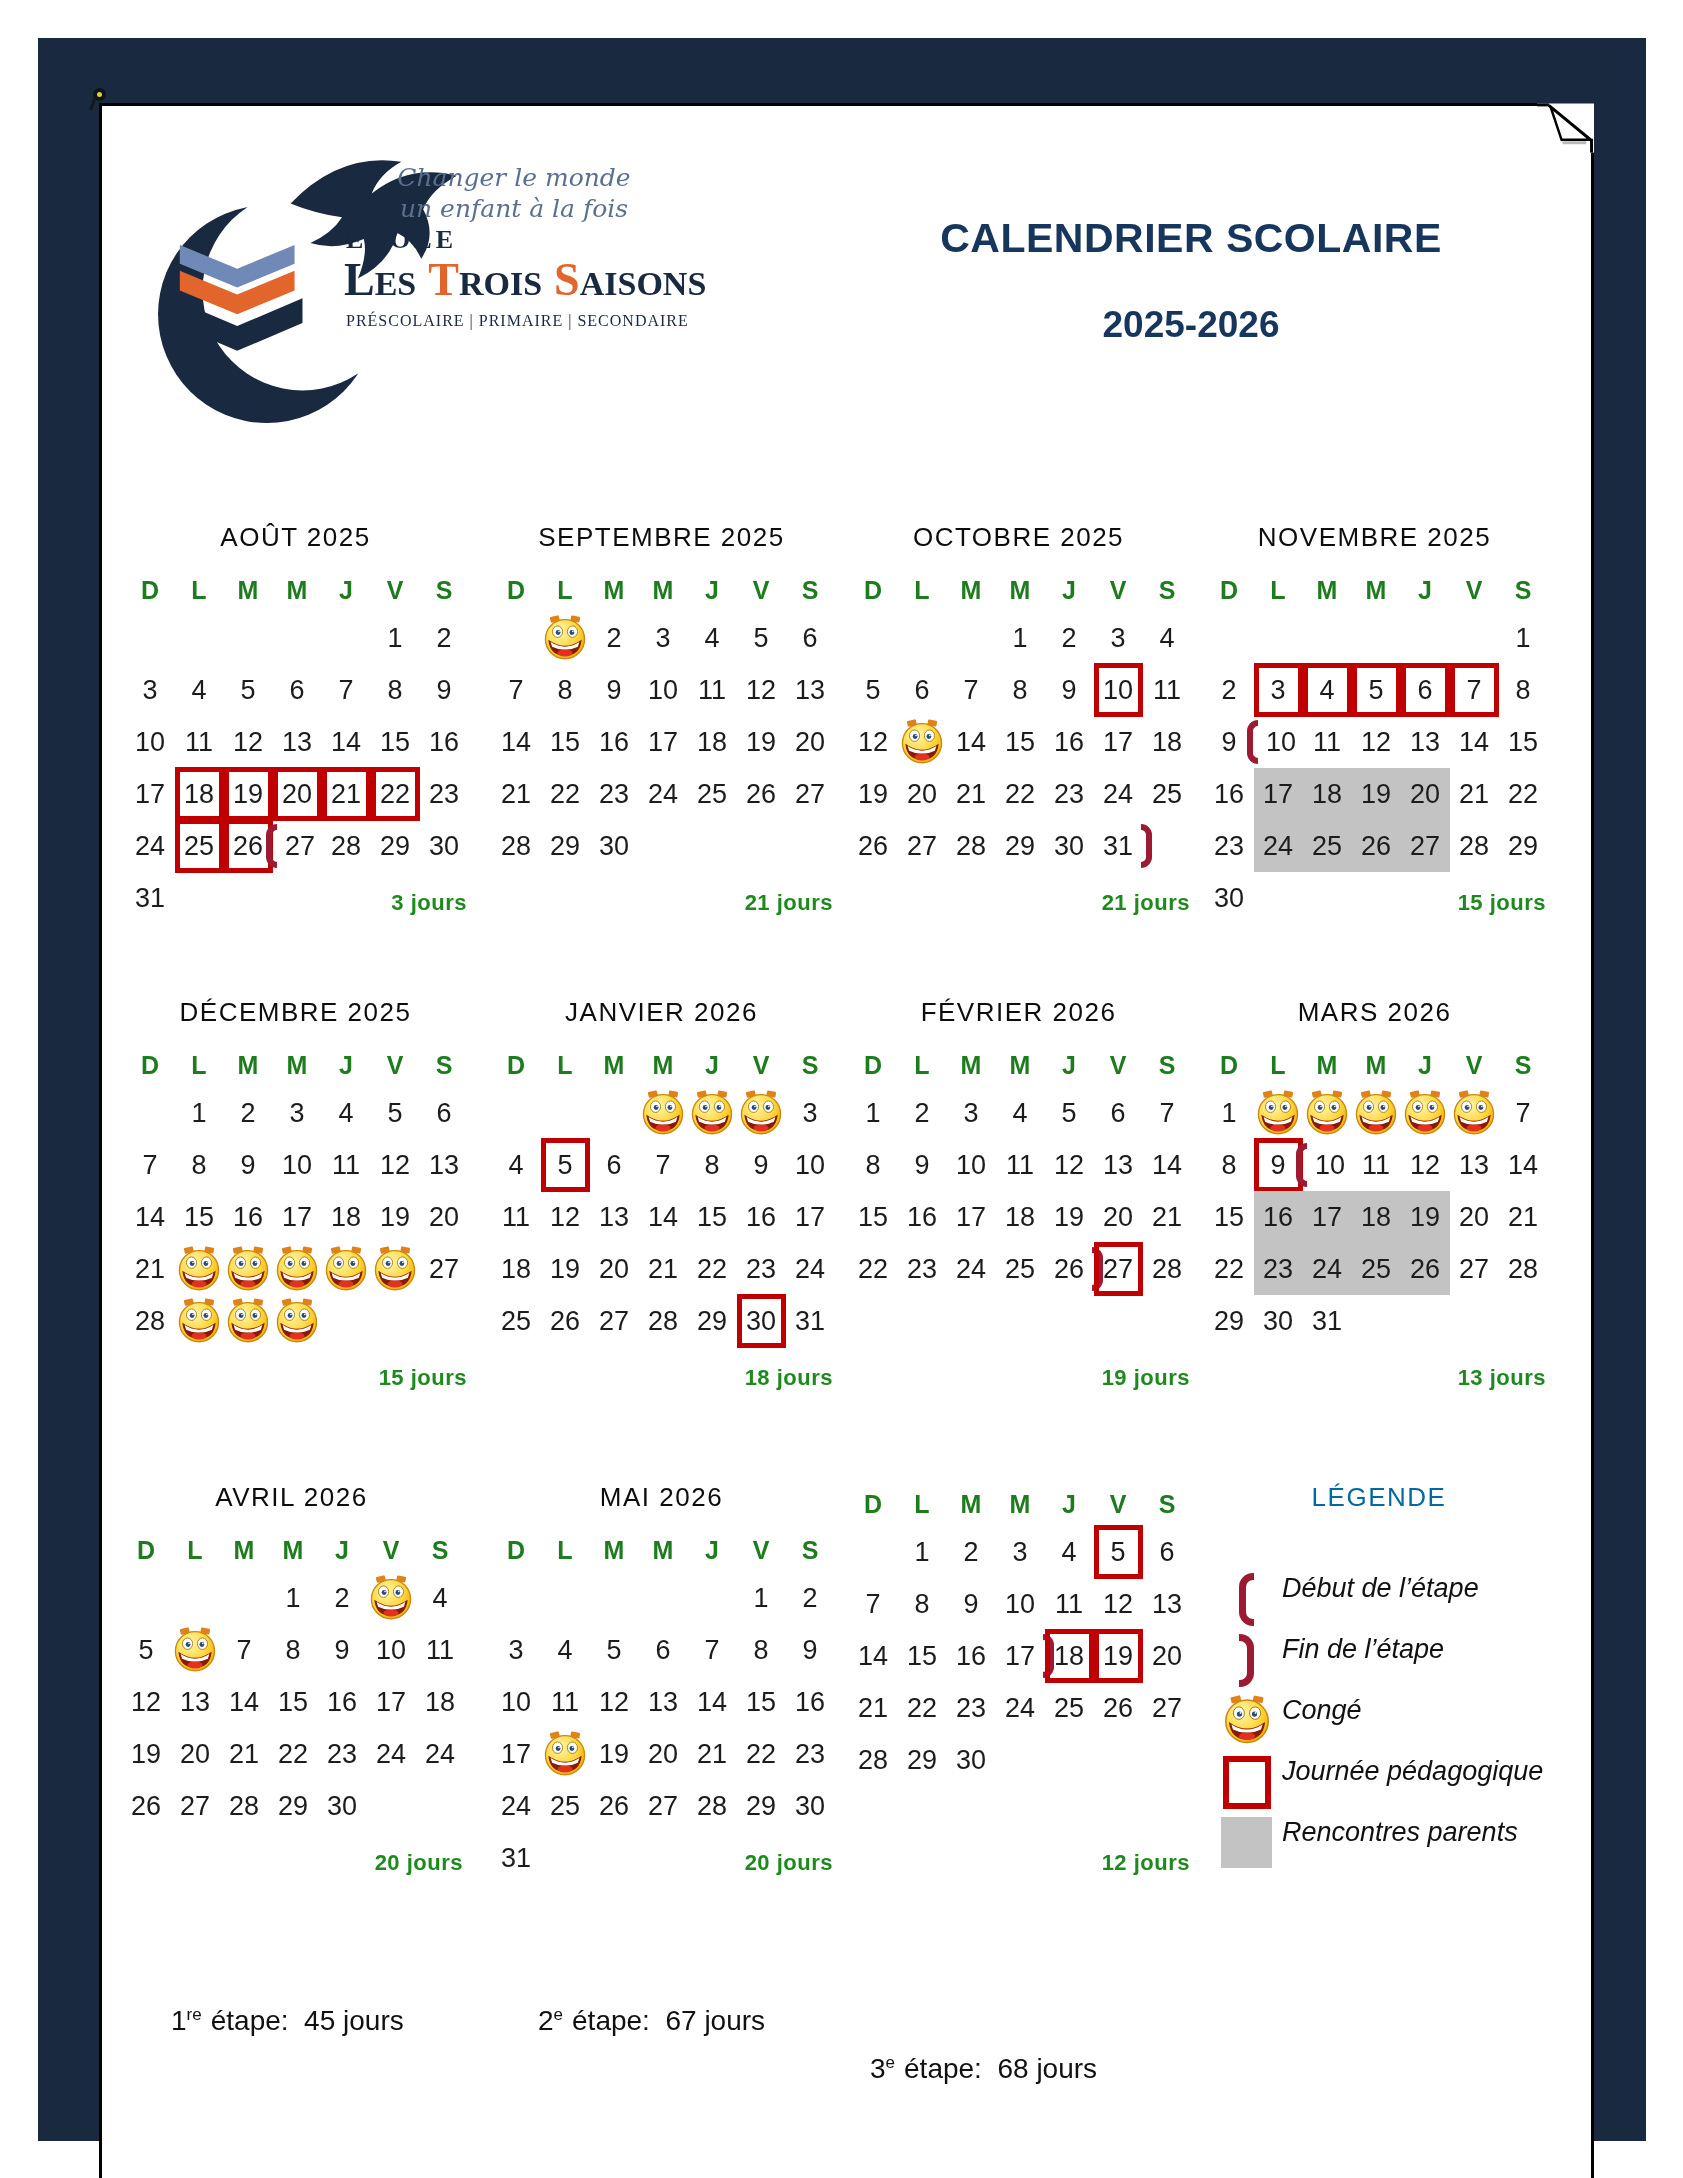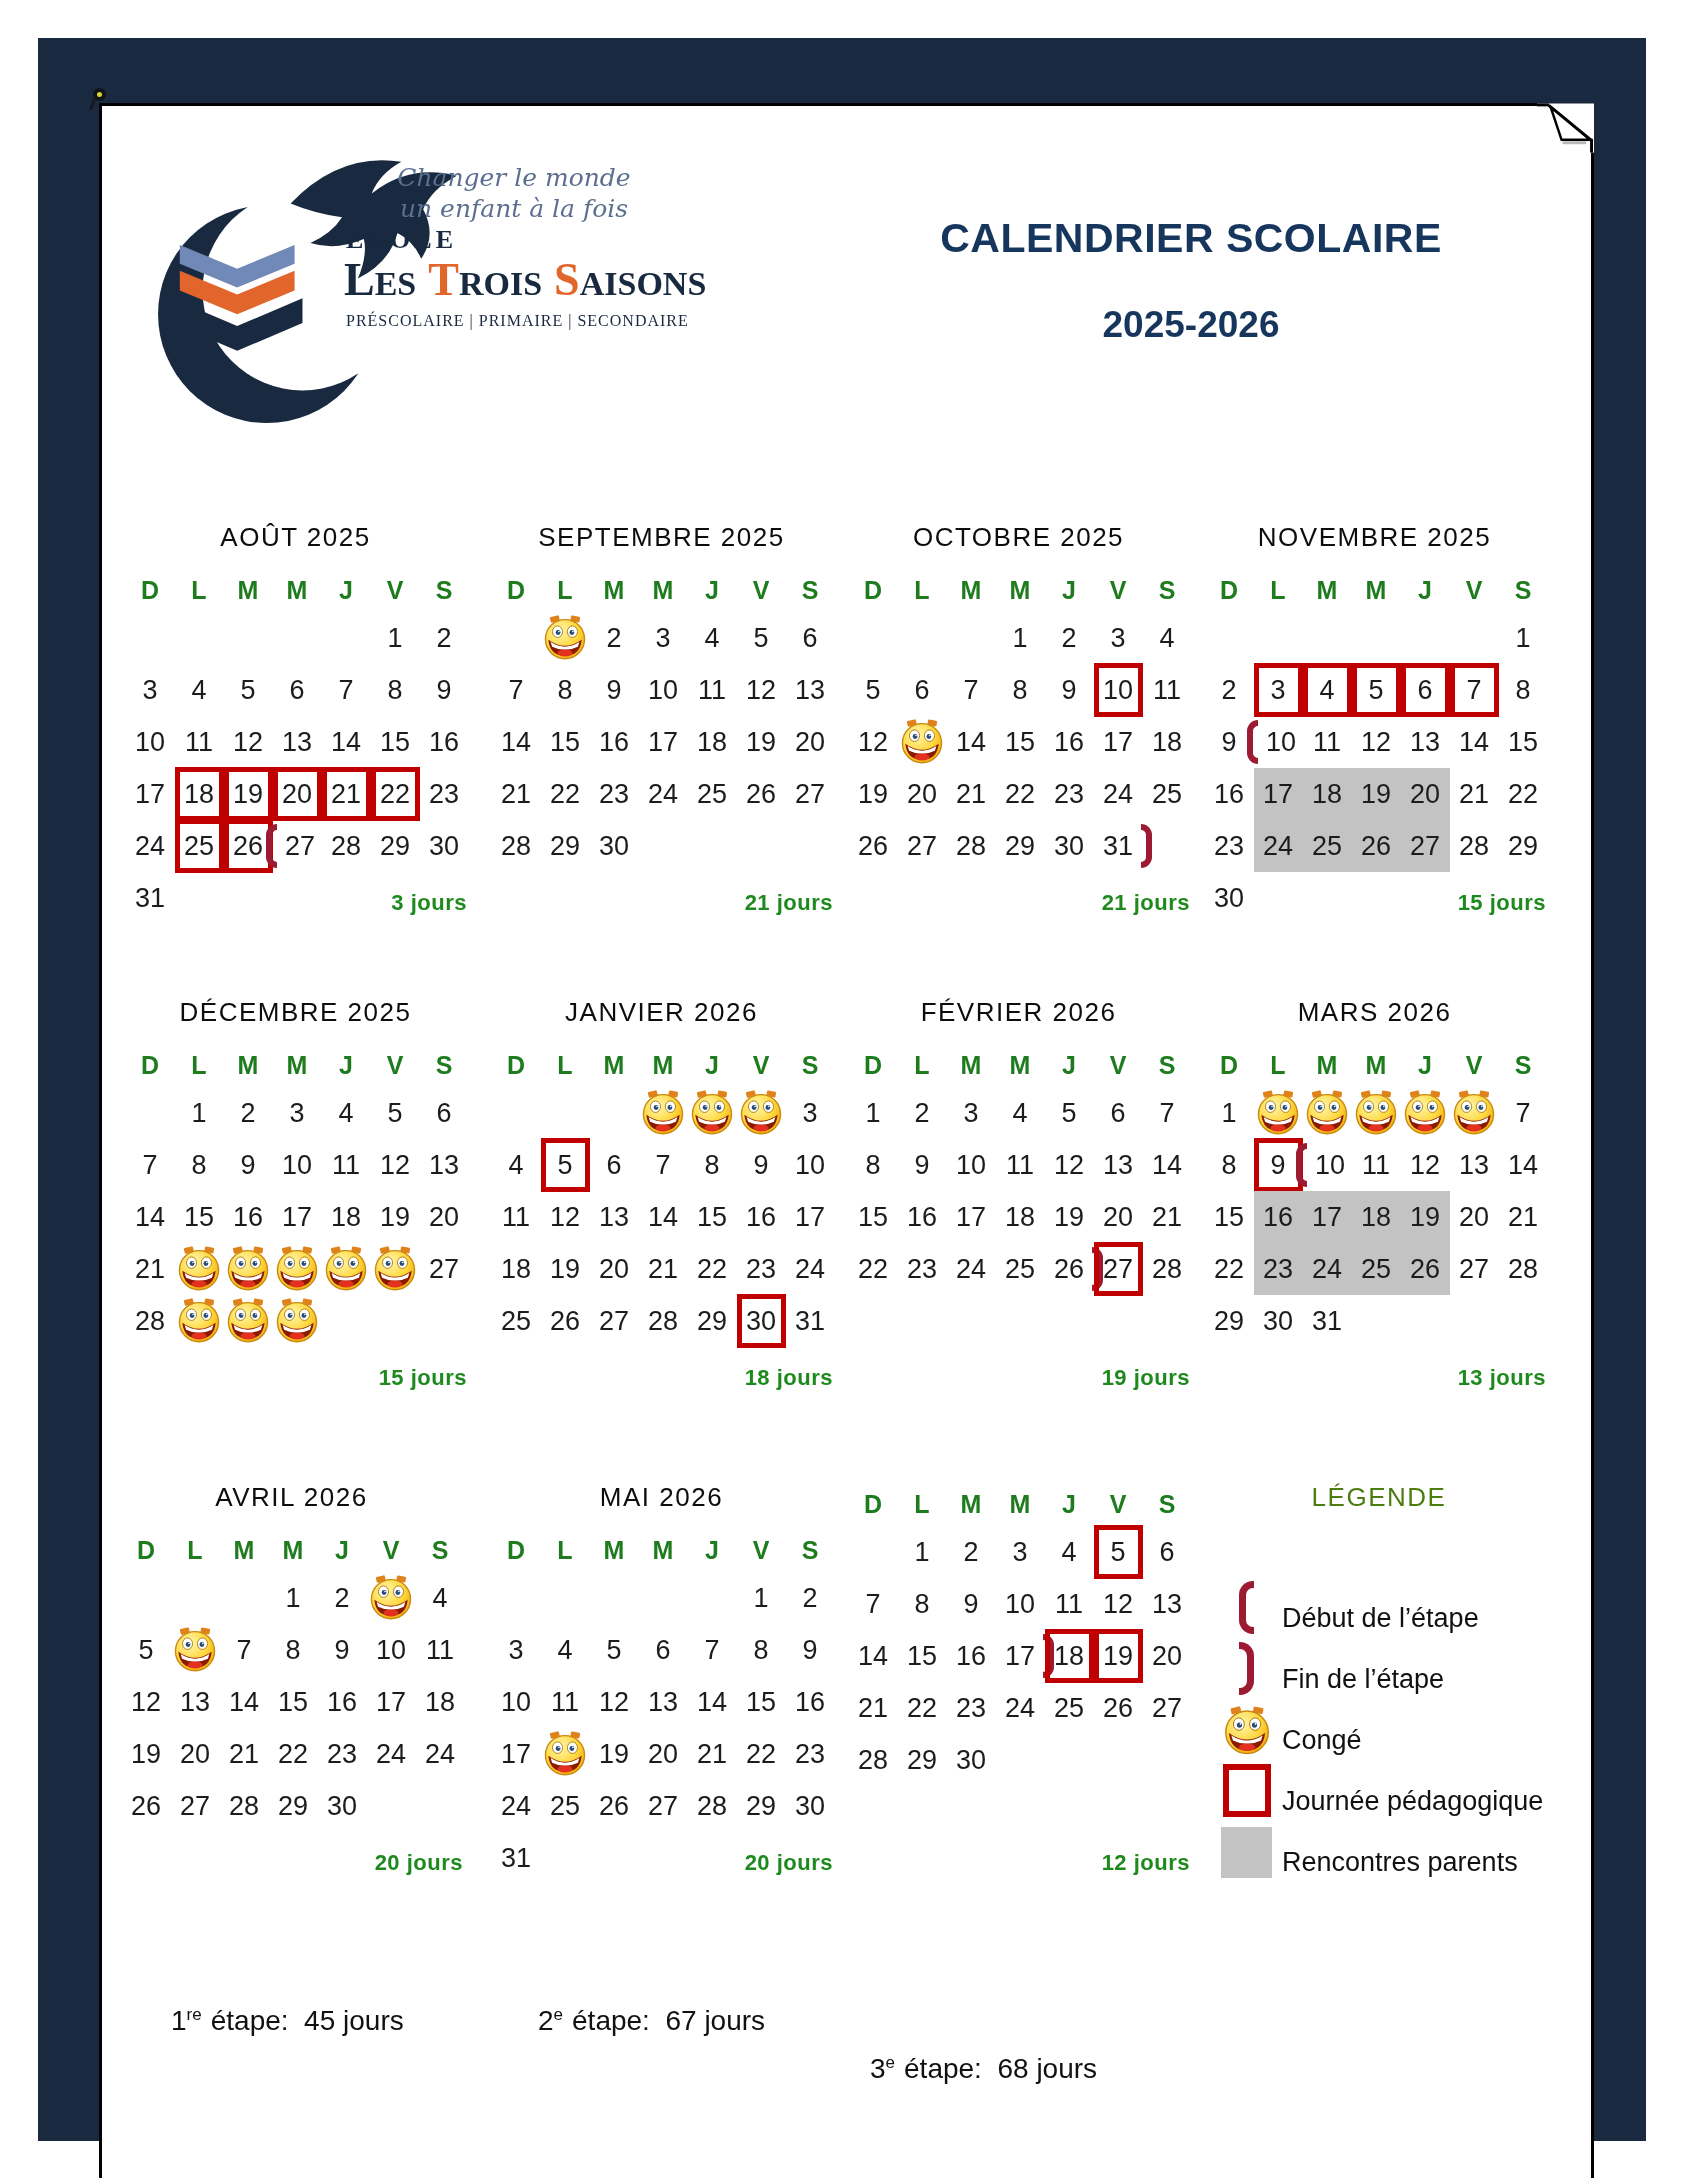--- a/index.html
+++ b/index.html
@@ -54,23 +54,23 @@
   .smiley{width:46px;height:46px;}
   .brk{position:absolute;width:11px;height:44px;top:4px;box-sizing:border-box;}
   .bro{left:-7px;border:6px solid #9c1b33;border-right:none;border-radius:12px 0 0 12px;}
   .brc{right:-9px;border:6px solid #9c1b33;border-left:none;border-radius:0 12px 12px 0;}
   .cell .bro + .num{margin-left:6px;}
   .jours{position:absolute;right:2px;top:368px;color:#1e8a1e;font-weight:bold;font-size:22px;
          letter-spacing:0.5px;}
 
   
   .legend{position:absolute;left:1099px;top:1376px;width:356px;}
-  .legend-title{text-align:center;font-size:26px;letter-spacing:1.5px;color:#4d7c0f;}
+  .legend-title{text-align:center;font-size:26px;letter-spacing:1.5px;color:#0369a1;}
   .legend-items{position:absolute;left:10px;top:91px;width:347px;}
-  .l-item{display:flex;align-items:flex-end;height:61px;}
+  .l-item{display:flex;align-items:flex-start;height:61px;font-style:italic;}
   .l-icon{width:71px;display:flex;align-items:center;justify-content:center;flex:0 0 71px;}
   .l-label{font-size:27px;color:#111;}
   .bro-s{width:15px;height:53px;box-sizing:border-box;border:7px solid #9c1b33;border-right:none;
          border-radius:14px 0 0 14px;}
   .brc-s{width:15px;height:53px;box-sizing:border-box;border:7px solid #9c1b33;border-left:none;
          border-radius:0 14px 14px 0;}
   .redbox-s{width:48px;height:53px;box-sizing:border-box;border:6px solid #c00000;}
   .graybox-s{width:51px;height:51px;background:#c3c3c3;}
 
   

